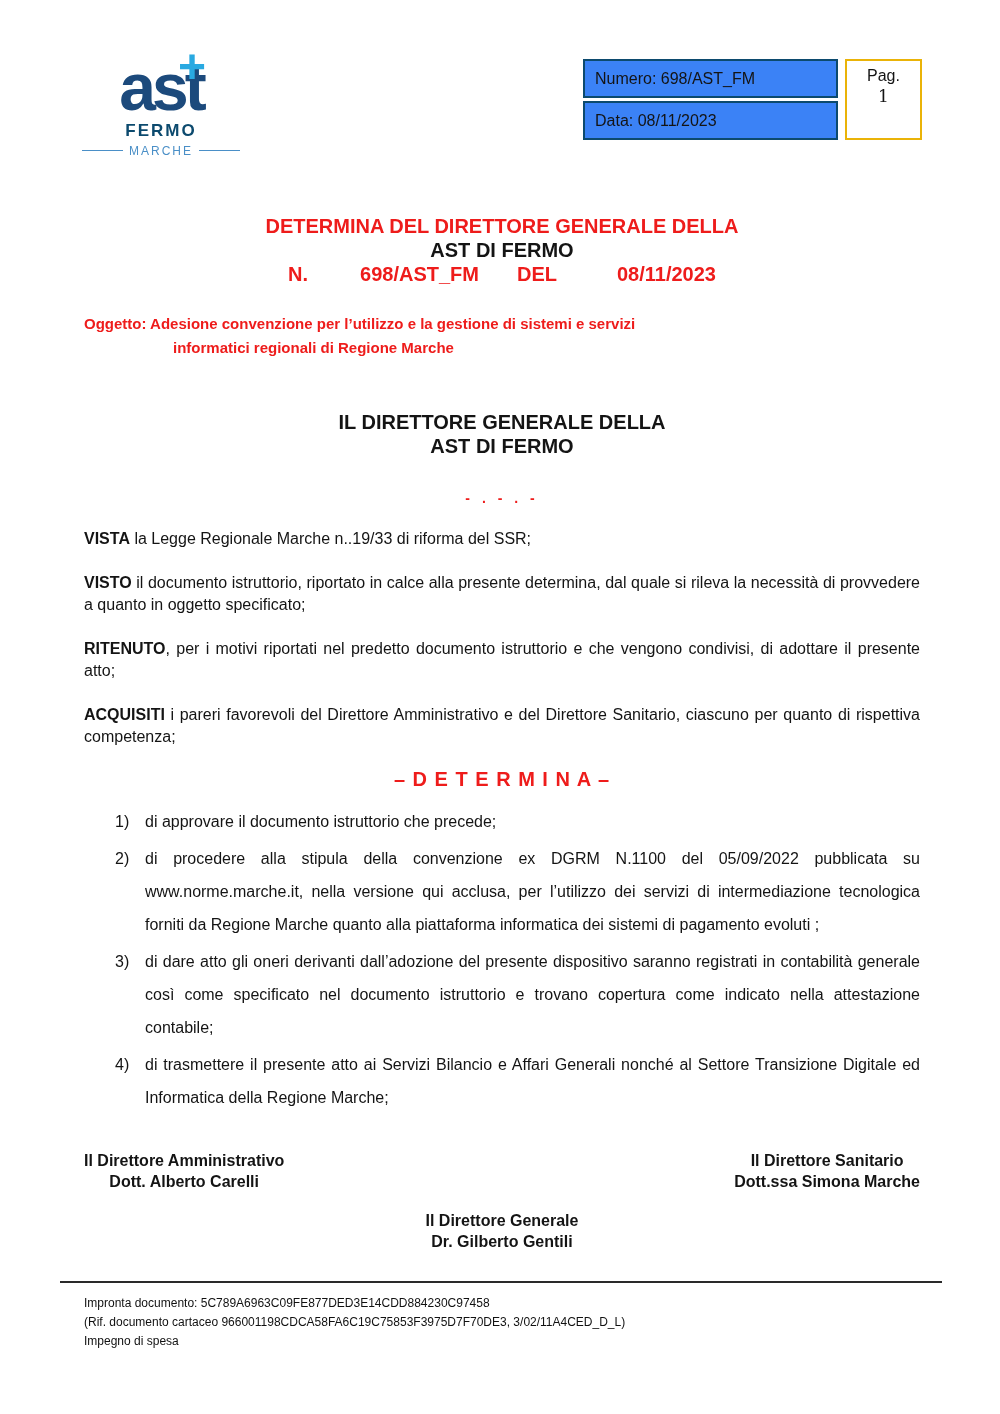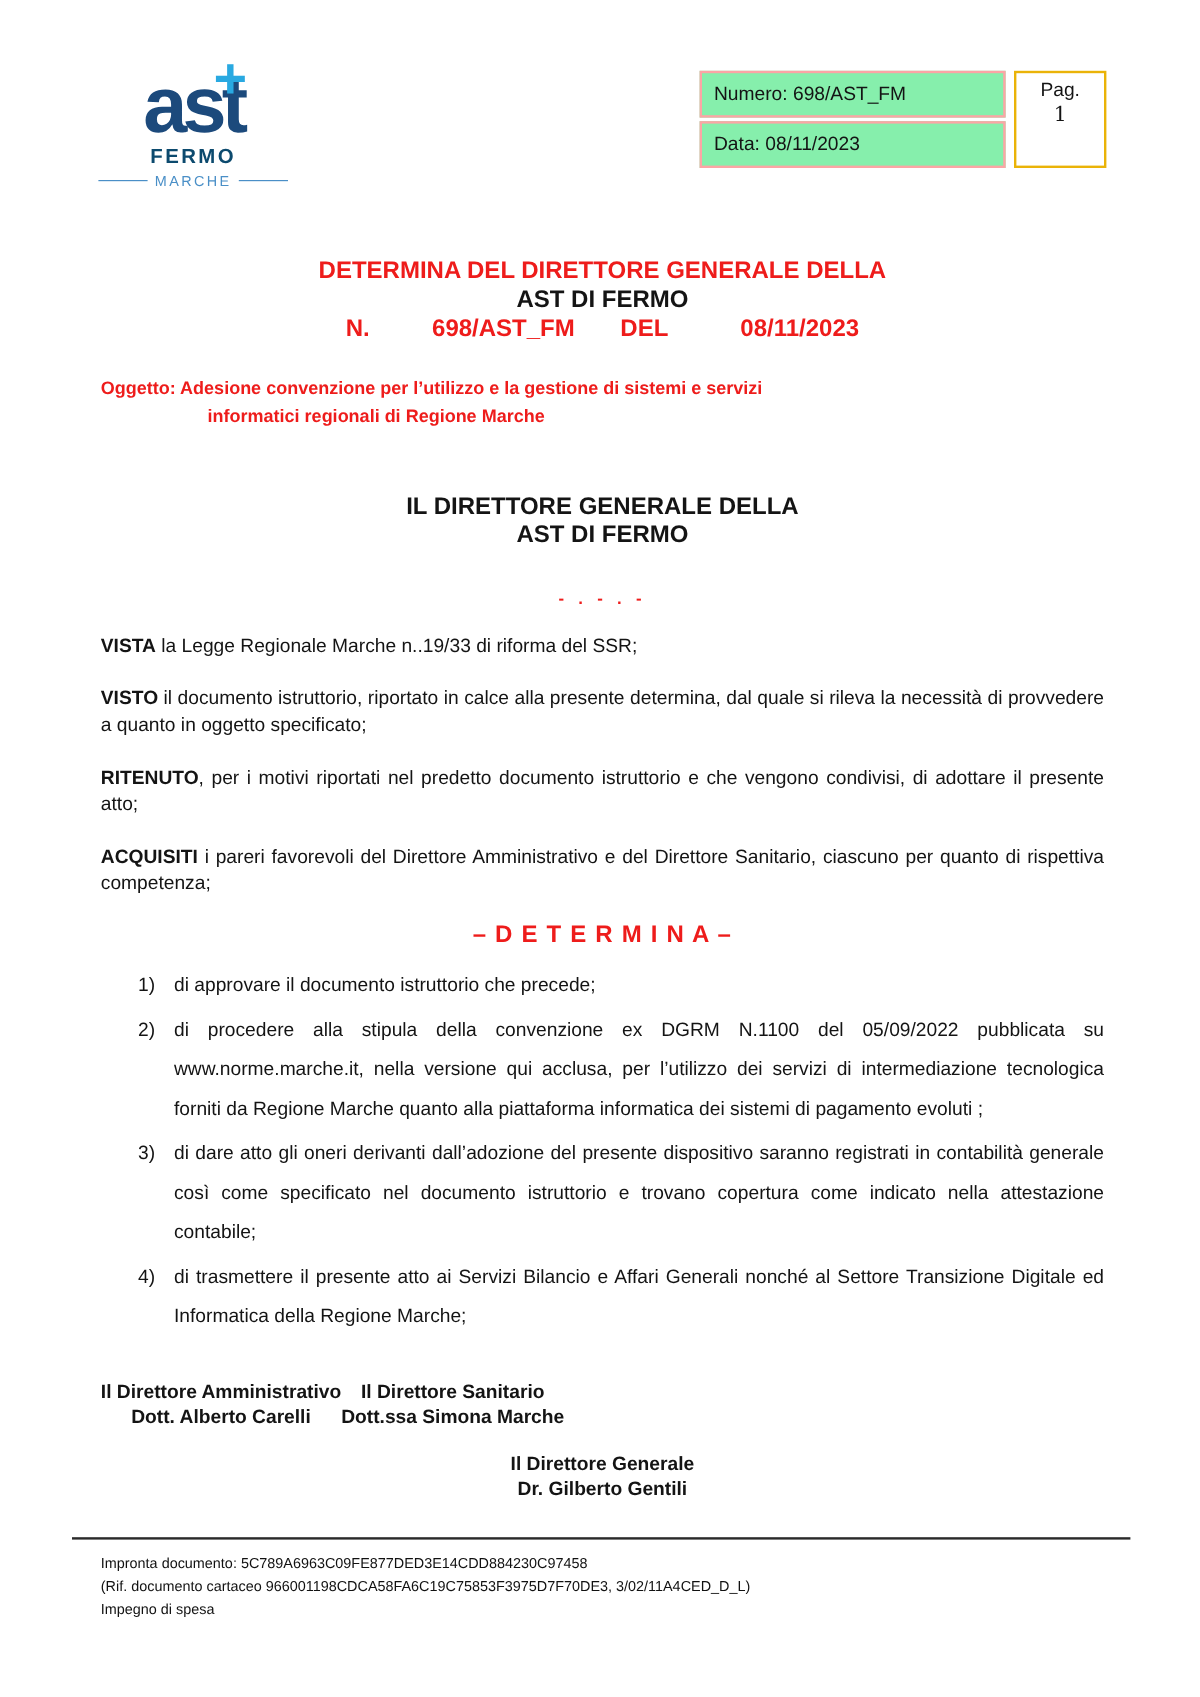--- a/index.html
+++ b/index.html
@@ -32,23 +32,23 @@
     font-size:17px; font-weight:bold; letter-spacing:2px; color:#0c4a6e;
   }
   .logo-region-row {
     margin-top:3px;
     display:flex; align-items:center; gap:6px;
   }
   .mline { flex:1; height:1px; background:#4a8fc7; }
   .logo-region { font-size:12px; letter-spacing:2px; color:#4a8fc7; }
 
   .hdr-box {
-    position:absolute; border:2px solid #fca5a5;
+    position:absolute; border:2px solid #0c4a6e;
     font-size:16px; display:flex; align-items:center;
-    padding-left:10px; background:#86efac;
+    padding-left:10px; background:#3b82f6;
   }
   .box-numero { left:583px; top:59px;  width:255px; height:39px; }
   .box-data   { left:583px; top:101px; width:255px; height:39px; }
   .box-pag {
     position:absolute; left:845px; top:59px; width:77px; height:81px;
     border:2px solid #eab308; text-align:center; padding-top:5px;
     font-size:16px; line-height:20px;
   }
   .box-pag .pg-num { font-family:"DejaVu Serif", serif; font-size:17px; }
 
@@ -91,21 +91,21 @@
   }
 
   .dlist { margin-top:14px; }
   .li { display:flex; margin-top:4px; }
   .li:first-child { margin-top:0; }
   .li-num { width:30px; margin-left:31px; font-size:16px; line-height:33px; }
   .li-text { flex:1; font-size:16px; line-height:33px; text-align:justify; }
 
   .sign-row {
     margin-top:36px;
-    display:flex; 
+    display:flex; justify-content:space-between;
   }
   .sign-block {
     text-align:center; font-weight:bold; font-size:16px; line-height:21px;
   }
   .sign-center { margin-top:18px; text-align:center; font-weight:bold; font-size:16px; line-height:21px; }
 
   
   .footer-divider {
     position:absolute; left:60px; right:58px; top:1281px;
     border-top:2px solid #2a2a2a;

